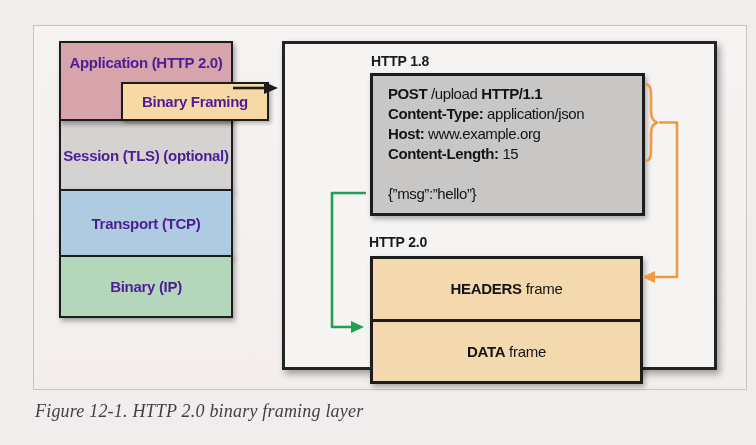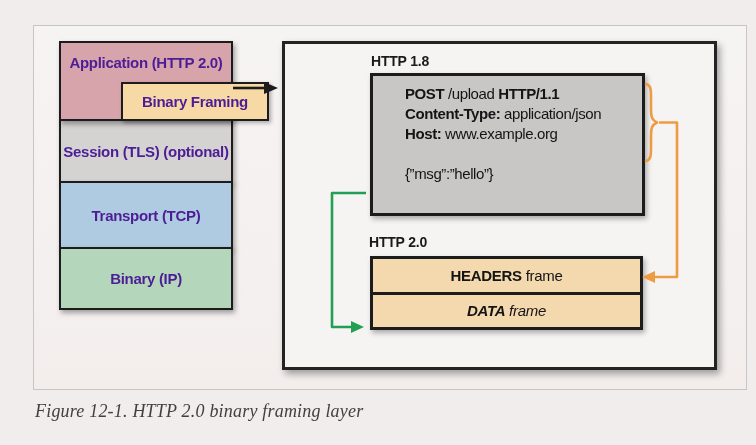--- a/index.html
+++ b/index.html
@@ -37,21 +37,21 @@
   .app-label { margin-top:11px; text-align:center; }
   .binary-box {
     position:absolute; left:12px; top:39px; width:148px; height:39px;
     box-sizing:border-box;
     background: var(--binary-tan, #f7d9a6);
     border:2px solid var(--box-border, #1c1c1c);
     display:flex; align-items:center; justify-content:center;
     box-shadow:2px 2px 4px rgba(0,0,0,0.3);
     margin-left:48px;
   }
-  .layer-session  { height:64px; background: var(--session-gray, #d5d2d2); }
+  .layer-session  { height:72px; background: var(--session-gray, #d5d2d2); }
   .layer-transport{ height:68px; background: var(--transport-blue, #afcbe1); }
   .layer-network  { height:63px; background: var(--network-green, #b4d7bb); }
 
   
   .bigbox {
     position:absolute; left:281px; top:40px; width:435px; height:329px;
     box-sizing:border-box;
     border:3px solid #232323;
     background:#f6f3f3;
     box-shadow:3px 4px 7px rgba(0,0,0,0.35);
@@ -61,41 +61,41 @@
     letter-spacing:-0.2px; color:#1a1a1a;
   }
   .http11-label { left:86px; top:9px; }
   .http20-label { left:84px; top:190px; }
 
   .request-box {
     position:absolute; left:85px; top:29px; width:275px; height:143px;
     box-sizing:border-box;
     background: var(--request-gray, #c9c6c6);
     border:3px solid #1c1c1c;
-    padding:8px 0 0 32px;
+    padding:8px 0 0 15px;
     font-size:15px; line-height:20px; letter-spacing:-0.4px; color:#141414;
     box-shadow:2px 3px 5px rgba(0,0,0,0.3);
   }
   .req-line { white-space:pre; }
   .req-line .b { font-weight:bold; }
   .req-blank { height:20px; }
 
   .frames-box {
-    position:absolute; left:85px; top:212px; width:273px; height:74px;
+    position:absolute; left:85px; top:212px; width:273px; height:128px;
     box-sizing:border-box;
     background: var(--frame-tan, #f4d9ae);
     border:3px solid #1c1c1c;
     display:flex; flex-direction:column;
     box-shadow:2px 3px 5px rgba(0,0,0,0.3);
   }
   .frame-row {
     flex:1; display:flex; align-items:center; justify-content:center;
     font-size:15px; letter-spacing:-0.3px; color:#141414; white-space:pre;
   }
-  .frame-row + .frame-row { border-top:3px solid #1c1c1c;font-style:italic; }
+  .frame-row + .frame-row { border-top:3px solid #1c1c1c; }
   .frame-row .b { font-weight:bold; }
 
   
   .overlay { position:absolute; left:0; top:0; width:756px; height:445px; pointer-events:none; }
   .black-line  { stroke: var(--arrow-black, #1c1c1c);  stroke-width:2.6; fill:none; }
   .black-head  { fill: var(--arrow-black, #1c1c1c); }
   .orange-line { stroke: var(--arrow-orange, #ee9c42); stroke-width:2.6; fill:none; stroke-linecap:round; stroke-linejoin:round; }
   .orange-head { fill: var(--arrow-orange, #ee9c42); }
   .green-line  { stroke: var(--arrow-green, #21a055);  stroke-width:2.6; fill:none; stroke-linejoin:round; }
   .green-head  { fill: var(--arrow-green, #21a055); }
@@ -132,20 +132,21 @@
       </div>
     </div>
 
     <div class="bigbox" style="left:248px; top:15px;">
       <div class="section-label http11-label">HTTP 1.8</div>
 
       <div class="request-box">
         <div class="req-line"><span class="b">POST</span><span> /upload </span><span class="b">HTTP/1.1</span></div>
         <div class="req-line"><span class="b">Content-Type:</span><span> application/json</span></div>
         <div class="req-line"><span class="b">Host:</span><span> www.example.org</span></div>
+        <div class="req-line"><span class="b">Content-Length:</span><span> 15</span></div>
         <div class="req-blank"></div>
         <div class="req-line">{”msg”:”hello”}</div>
       </div>
 
       <div class="section-label http20-label">HTTP 2.0</div>
 
       <div class="frames-box">
         <div class="frame-row"><span class="b">HEADERS</span><span> frame</span></div>
         <div class="frame-row"><span class="b">DATA</span><span> frame</span></div>
       </div>

